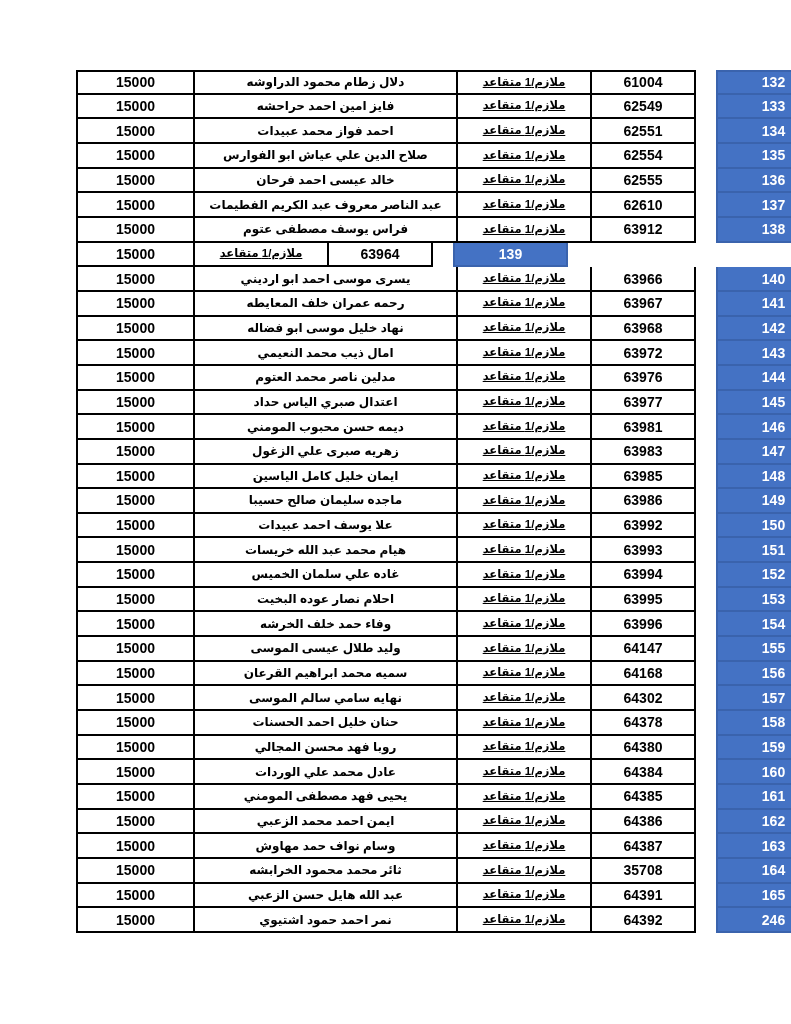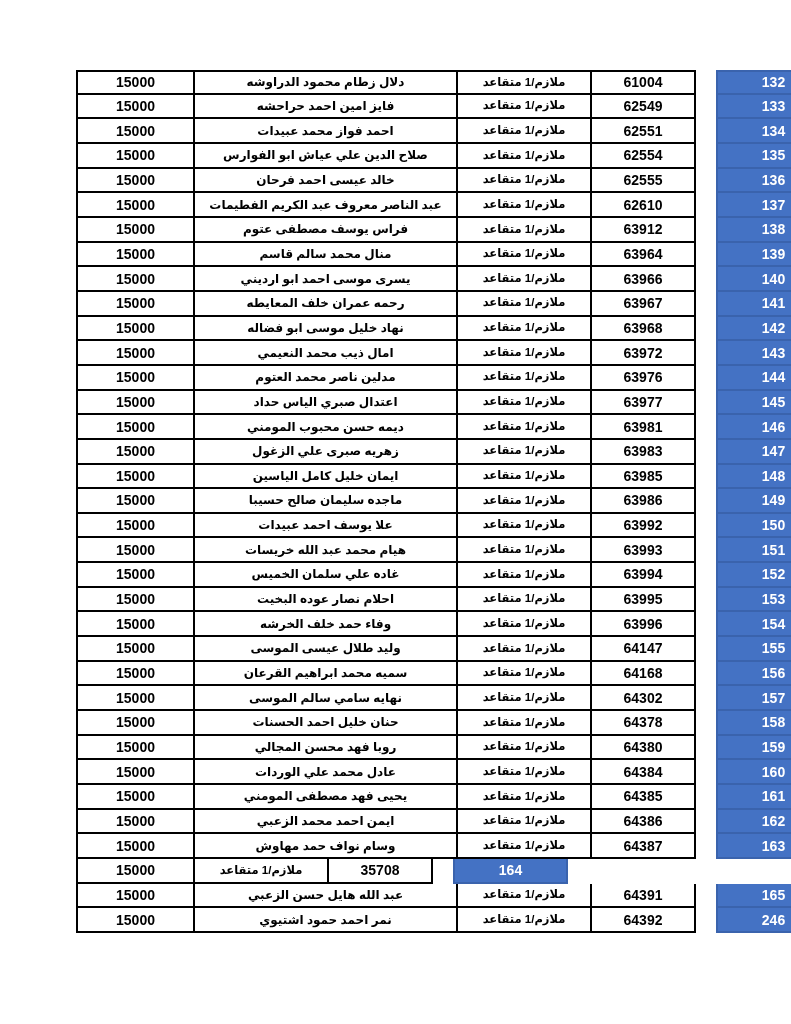--- a/index.html
+++ b/index.html
@@ -45,20 +45,21 @@
     border-left: 2px solid #000000;
     font-size: 14px;
   }
   .cell.name {
     width: 263px;
     font-size: 12px;
   }
   .cell.rank {
     width: 134px;
     font-size: 11.5px;
+    text-decoration: underline;
   }
   .cell.id {
     width: 104px;
     font-size: 14px;
   }
   .row:first-child .cell {
     border-top: 2px solid #000000;
   }
   .numcell {
     width: 115px;
@@ -128,21 +129,20 @@
   </div>
     <div class="row">
     <div class="cell amount">15000</div>
     <div class="cell name" dir="rtl">فراس يوسف مصطفى عتوم</div>
     <div class="cell rank" dir="rtl">ملازم/1 متقاعد</div>
     <div class="cell id">63912</div>
     <div class="numcell">138</div>
   </div>
     <div class="row">
     <div class="cell amount">15000</div>
-    <div class="cell name" dir="rtl">منال محمد سالم قاسم</div>
     <div class="cell rank" dir="rtl">ملازم/1 متقاعد</div>
     <div class="cell id">63964</div>
     <div class="numcell">139</div>
   </div>
     <div class="row">
     <div class="cell amount">15000</div>
     <div class="cell name" dir="rtl">يسرى موسى احمد ابو ارديني</div>
     <div class="cell rank" dir="rtl">ملازم/1 متقاعد</div>
     <div class="cell id">63966</div>
     <div class="numcell">140</div>
@@ -303,20 +303,21 @@
   </div>
     <div class="row">
     <div class="cell amount">15000</div>
     <div class="cell name" dir="rtl">وسام نواف حمد مهاوش</div>
     <div class="cell rank" dir="rtl">ملازم/1 متقاعد</div>
     <div class="cell id">64387</div>
     <div class="numcell">163</div>
   </div>
     <div class="row">
     <div class="cell amount">15000</div>
+    <div class="cell name" dir="rtl">ثائر محمد محمود الخرابشه</div>
     <div class="cell rank" dir="rtl">ملازم/1 متقاعد</div>
     <div class="cell id">35708</div>
     <div class="numcell">164</div>
   </div>
     <div class="row">
     <div class="cell amount">15000</div>
     <div class="cell name" dir="rtl">عبد الله هايل حسن الزعبي</div>
     <div class="cell rank" dir="rtl">ملازم/1 متقاعد</div>
     <div class="cell id">64391</div>
     <div class="numcell">165</div>

